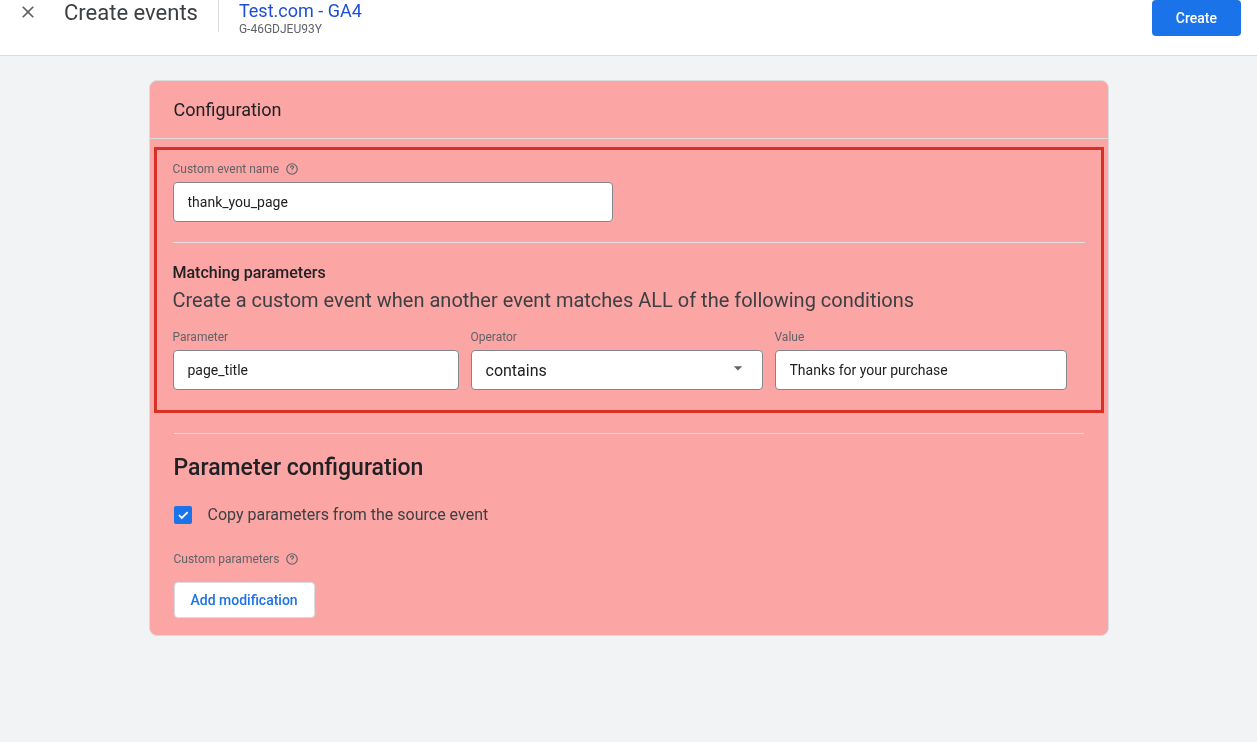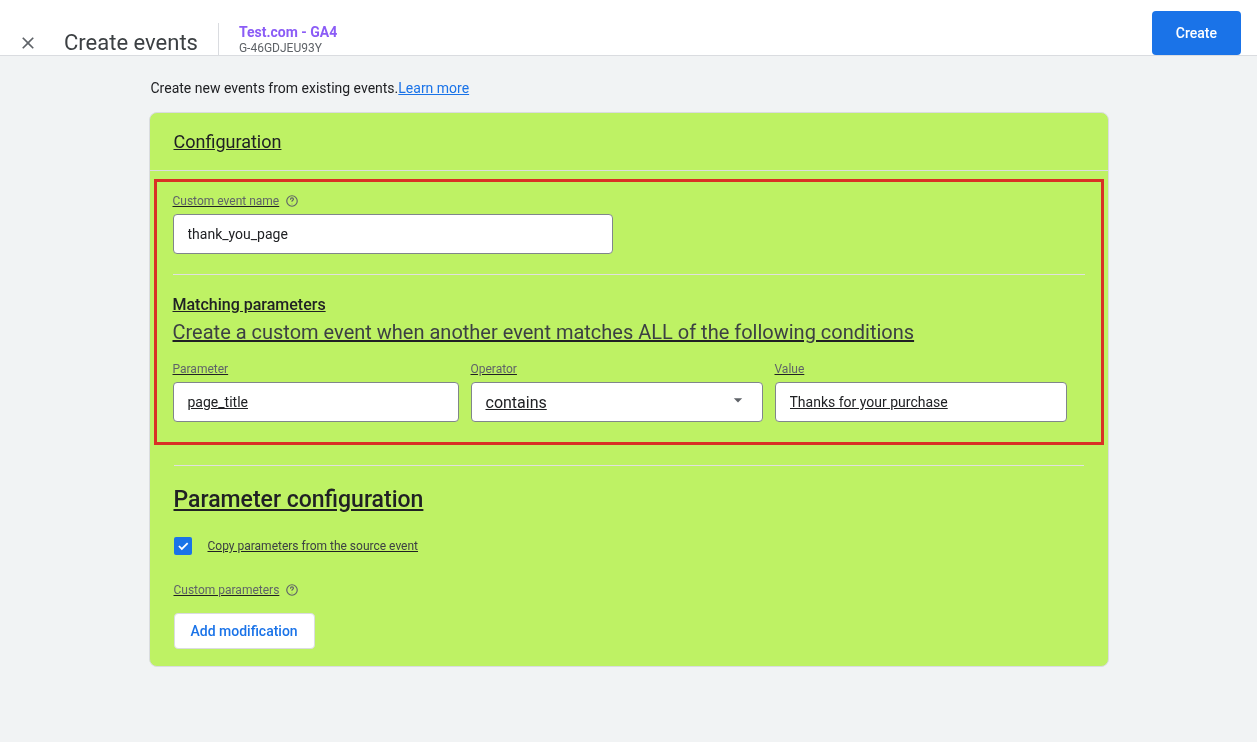--- a/index.html
+++ b/index.html
@@ -1,34 +1,34 @@
 <!DOCTYPE html>
 <html><head>
   <meta charset="utf-8">
   <style>
     * { box-sizing: border-box; margin: 0; padding: 0; font-family: "Google Sans", Roboto, Arial, sans-serif; }
     body { background: #f1f3f4; color: #202124; font-size: 14px; width: 1257px; }
 
     
-    .topbar { background: #fff; border-bottom: 1px solid #dadce0; height: 56px; display: flex; align-items: flex-end; padding: 0 16px; }
+    .topbar { background: #fff; border-bottom: 1px solid #dadce0; height: 56px; display: flex; align-items: flex-start; padding: 0 16px; }
     .close-btn { width: 24px; height: 24px; display: flex; align-items: center; justify-content: center; margin-right: 24px; color: #5f6368; cursor: pointer; }
     .topbar-title { font-size: 22px; color: #3c4043; font-weight: 400; }
     .topbar-sep { border-left: 1px solid #dadce0; height: 32px; margin: 0 20px; }
     .property-block { display: flex; flex-direction: column; line-height: 1.2; }
-    .property-name { font-size: 14px; font-weight: 700; color: #8b5cf6; }
+    .property-name { font-size: 18px; font-weight: 400; color: #1d4ed8; }
     .property-id { font-size: 12px; color: #5f6368; }
     .topbar-spacer { flex: 1; }
-    .create-btn { background: #1a73e8; color: #fff; border: 0; border-radius: 4px; font-size: 14px; font-weight: 500; padding: 0 24px; height: 44px; cursor: pointer; }
+    .create-btn { background: #1a73e8; color: #fff; border: 0; border-radius: 4px; font-size: 14px; font-weight: 500; padding: 0 24px; height: 36px; cursor: pointer; }
 
     
     .page { max-width: 960px; margin: 0 auto; padding: 24px 0 40px; }
     .intro { font-size: 14px; color: #202124; margin-bottom: 16px; padding-left: 2px; }
     .intro a { color: #1a73e8; text-decoration: underline; }
 
-    .card { background: #bef264; border: 1px solid #dadce0; border-radius: 8px; overflow: hidden; text-decoration: underline; }
+    .card { background: #fca5a5; border: 1px solid #dadce0; border-radius: 8px; overflow: hidden; }
     .card-header { padding: 18px 24px; border-bottom: 1px solid #dadce0; }
     .card-header h2 { font-size: 18px; font-weight: 400; color: #202124; }
 
     .card-body { padding: 0 24px 17px; }
 
     .highlight-box { border: 3px solid #d93025; padding: 12px 16px 20px; margin: 8px -20px 0; }
 
     .field-label { font-size: 12px; color: #5f6368; margin-bottom: 6px; display: flex; align-items: center; gap: 6px; }
     .help-icon { width: 14px; height: 14px; display: inline-flex; align-items: center; justify-content: center; }
 
@@ -43,21 +43,21 @@
     .row { display: flex; gap: 12px; align-items: center; }
     .col { display: flex; flex-direction: column; }
     .select { width: 292px; height: 40px; border: 1px solid #80868b; border-radius: 4px; padding: 0 14px; font-size: 16px; color: #202124; background: #fff; display: flex; align-items: center; justify-content: space-between; cursor: pointer; }
     .select .chev { color: #5f6368; }
 
     .ghost-btn { margin-top: 18px; display: inline-flex; align-items: center; height: 36px; padding: 0 16px; border: 1px solid #dadce0; border-radius: 4px; background: #fff; color: #1a73e8; font-size: 14px; font-weight: 500; cursor: pointer; width: fit-content; }
 
     .checkbox-row { display: flex; align-items: center; gap: 16px; margin-bottom: 28px; }
     .checkbox { width: 18px; height: 18px; background: #1a73e8; border-radius: 2px; display: flex; align-items: center; justify-content: center; color: #fff; cursor: pointer; }
     .checkbox svg { width: 14px; height: 14px; }
-    .checkbox-label { font-size: 12px; color: #3c4043; }
+    .checkbox-label { font-size: 16px; color: #3c4043; }
   </style>
 </head>
 <body>
 
 <div class="topbar">
   <div class="close-btn">
     <svg viewBox="0 0 24 24" width="20" height="20" fill="currentColor">
         <path d="M19 6.41L17.59 5 12 10.59 6.41 5 5 6.41 10.59 12 5 17.59 6.41 19 12 13.41 17.59 19 19 17.59 13.41 12z"></path>
       </svg>
   </div>
@@ -65,23 +65,20 @@
   <div class="topbar-sep"></div>
   <div class="property-block">
     <span class="property-name">Test.com - GA4</span>
     <span class="property-id">G-46GDJEU93Y</span>
   </div>
   <div class="topbar-spacer"></div>
   <button class="create-btn">Create</button>
 </div>
 
 <div class="page">
-  <p class="intro">
-    <span>Create new events from existing events.</span><a href="#">Learn more</a>
-  </p>
 
   <div class="card">
     <div class="card-header">
       <h2>Configuration</h2>
     </div>
     <div class="card-body">
 
       <div class="highlight-box">
         
         <div class="field-label">

